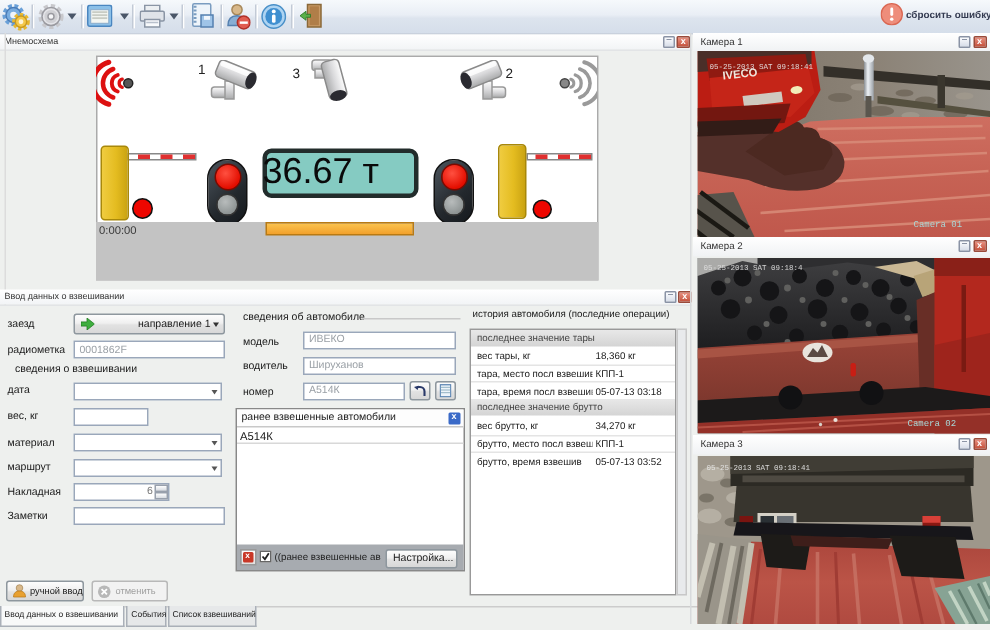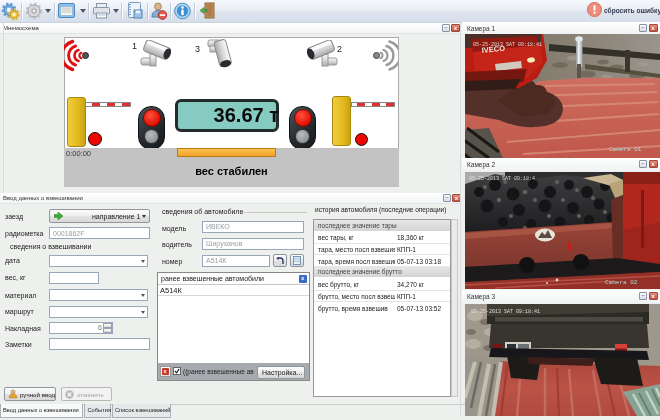--- a/index.html
+++ b/index.html
@@ -167,26 +167,25 @@
 <div class="a" style="left:354.5px;top:133px;width:13px;height:13px;border-radius:50%;background:#ee0600;border:1.5px solid #111;box-sizing:border-box"></div>
 
 <div class="a" style="left:138px;top:106px;width:27px;height:44px;border-radius:13px;background:linear-gradient(135deg,#4d565e,#23282d 60%,#15191d);border:1px solid #111;box-sizing:border-box"></div>
 <div class="a" style="left:142.5px;top:109px;width:18px;height:18px;border-radius:50%;background:radial-gradient(circle at 40% 35%,#ff5040,#e30e00 70%);border:1px solid #7a0a00;box-sizing:border-box"></div>
 <div class="a" style="left:144px;top:128.5px;width:15px;height:15px;border-radius:50%;background:radial-gradient(circle at 40% 35%,#b8bcbc,#8e9494 70%);border:1px solid #333;box-sizing:border-box"></div>
 <div class="a" style="left:289px;top:106px;width:27px;height:44px;border-radius:13px;background:linear-gradient(135deg,#4d565e,#23282d 60%,#15191d);border:1px solid #111;box-sizing:border-box"></div>
 <div class="a" style="left:293.5px;top:109px;width:18px;height:18px;border-radius:50%;background:radial-gradient(circle at 40% 35%,#ff5040,#e30e00 70%);border:1px solid #7a0a00;box-sizing:border-box"></div>
 <div class="a" style="left:295px;top:128.5px;width:15px;height:15px;border-radius:50%;background:radial-gradient(circle at 40% 35%,#b8bcbc,#8e9494 70%);border:1px solid #333;box-sizing:border-box"></div>
 
 <div class="a" style="left:175px;top:99px;width:104px;height:33px;background:#85cbc2;border:3px solid #222c2b;border-radius:6px;box-sizing:border-box"></div>
-<div class="a" style="left:175px;top:100px;width:104px;height:30px;font-size:20px;font-weight:bold;color:#0a0a0a;text-align:right;line-height:30px">36.67 т</div>
+<div class="a" style="left:175px;top:100px;width:104px;height:30px;font-size:24px;font-weight:normal;color:#0a0a0a;text-align:left;line-height:30px">36.67 т</div>
 
 <div class="a" style="left:64px;top:148px;width:335px;height:39px;background:#c3c3c3"></div>
 <div class="a" style="left:66px;top:149px;font-size:7.5px;color:#3a3a3a">0:00:00</div>
 <div class="a" style="left:177px;top:148px;width:99px;height:9px;background:linear-gradient(#fbc34e,#f2a12c);border:1px solid #b87a14;box-sizing:border-box"></div>
-<div class="a" style="left:64px;top:165px;width:335px;height:13px;font-size:11px;font-weight:bold;color:#000;text-align:center">вес стабилен</div>
 
 <div class="a" style="left:0;top:193px;width:461px;height:11px;background:linear-gradient(#ffffff,#f2f4f6);border-bottom:1px solid #e2e4e6;box-sizing:border-box"></div>
 <div class="tt" style="left:3px;top:195px;font-size:6px">Ввод данных о взвешивании</div>
 <div class="wbtn" style="left:443px;top:194px">–</div>
 <div class="cbtn" style="left:452px;top:194px">x</div>
 <div class="a" style="left:0;top:204px;width:461px;height:200px;background:#eef0ee"></div>
 
 <div class="lbl" style="left:5px;top:213px">заезд</div>
 <div class="a btnface" style="left:49px;top:209px;width:101px;height:14px"></div>
 <svg class="a" style="left:54px;top:212px" width="9" height="8" viewBox="0 0 9 8">

